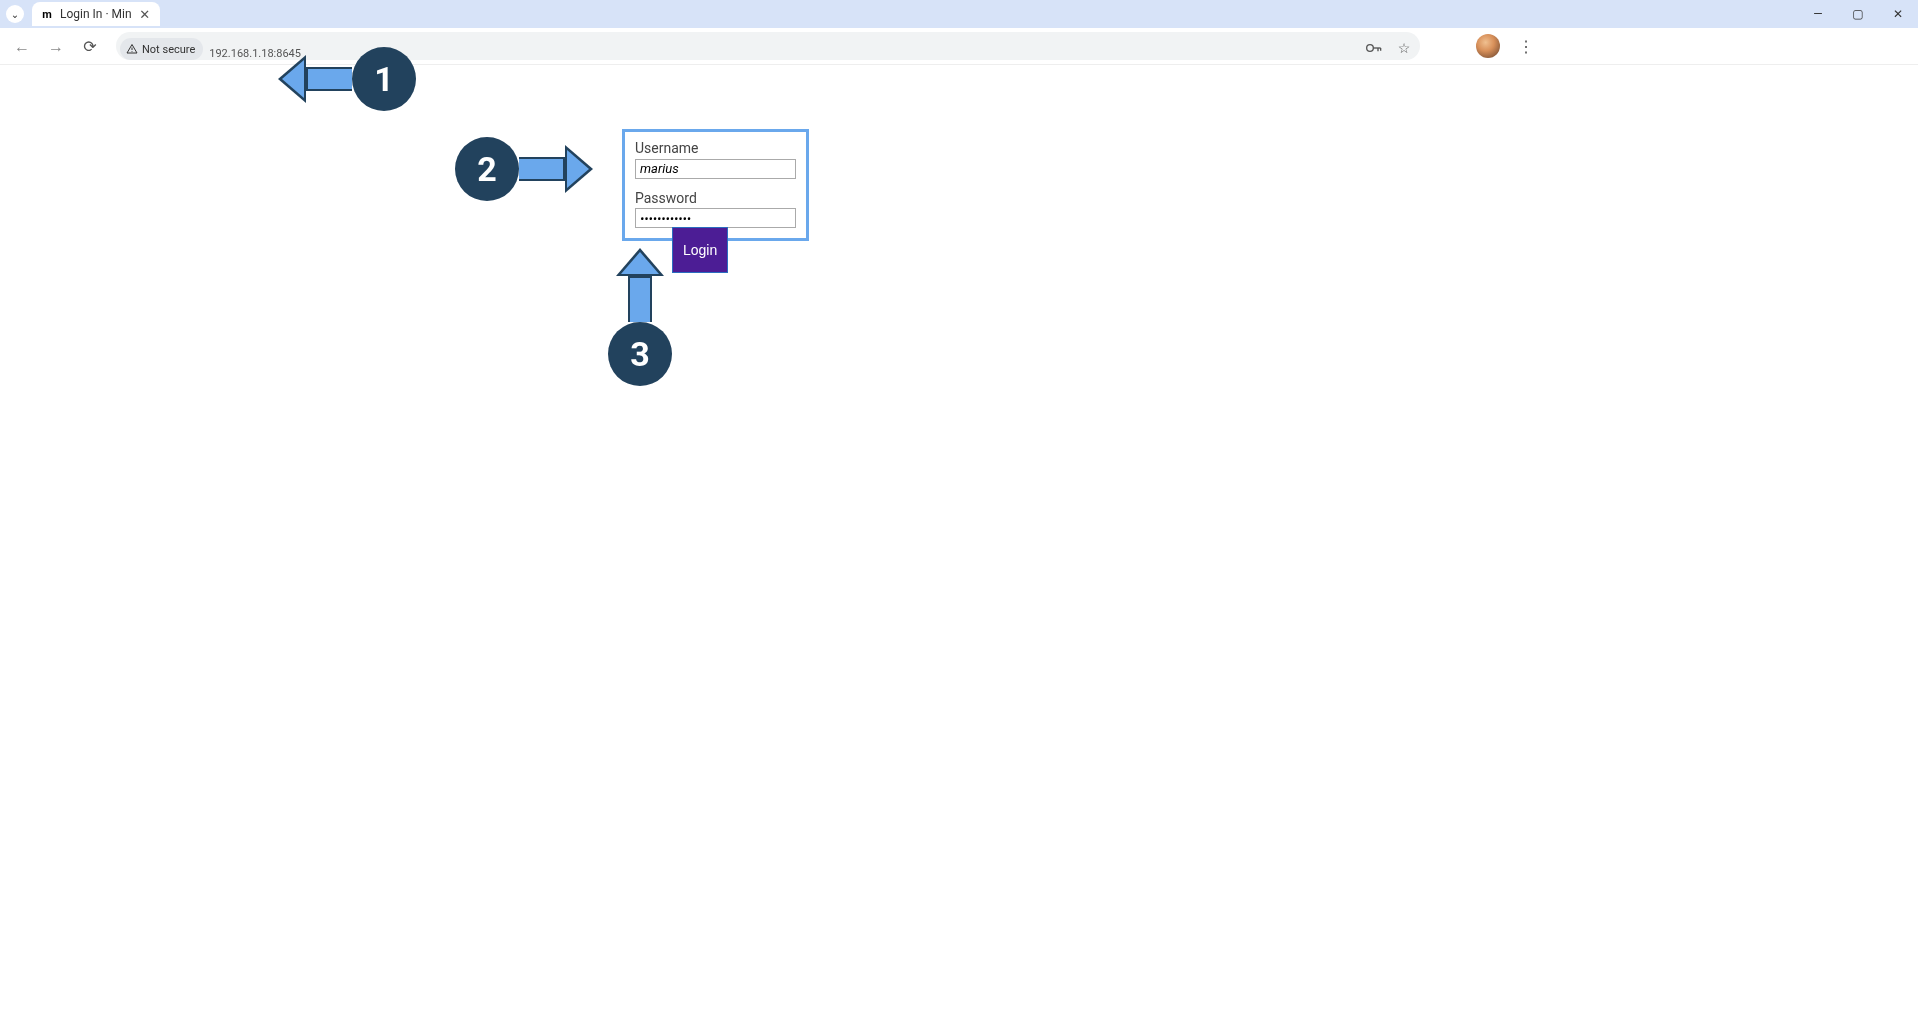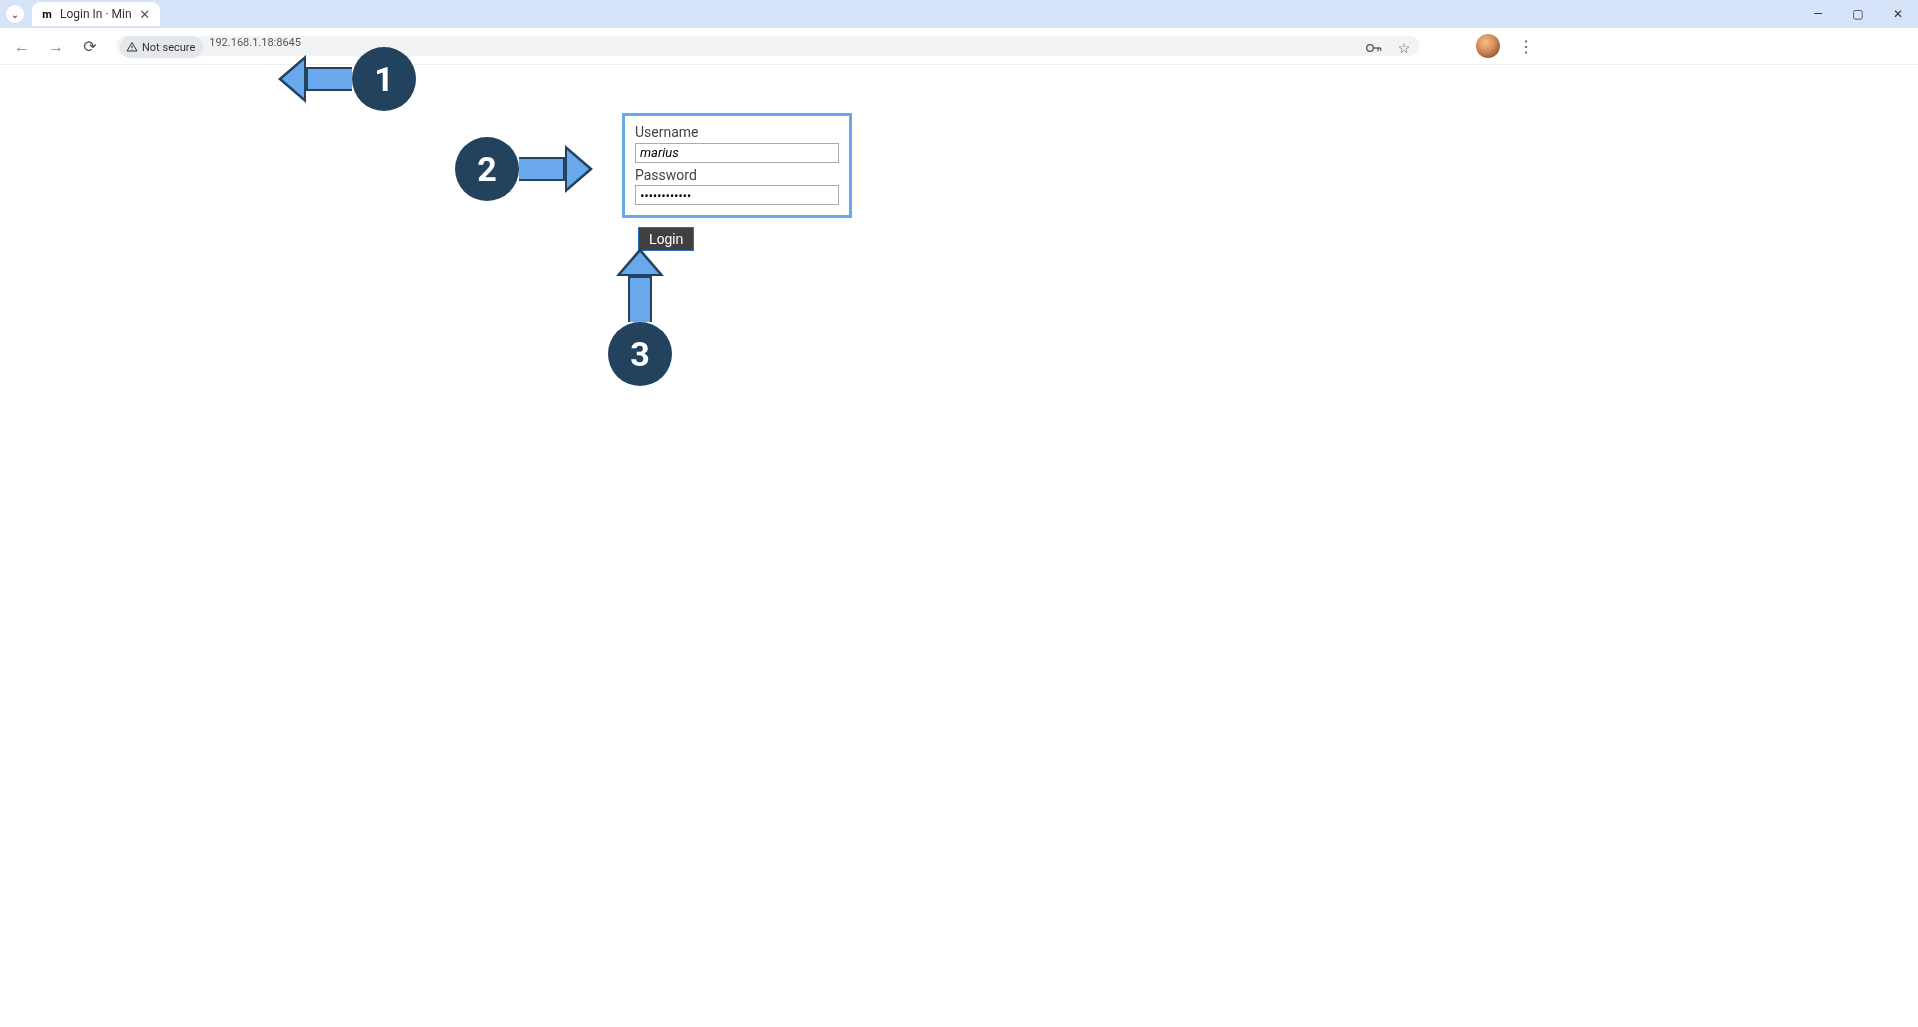--- a/index.html
+++ b/index.html
@@ -101,25 +101,25 @@
       display: flex;
       align-items: center;
       justify-content: center;
       color: #888;
       font-size: 16px;
       border-radius: 50%;
     }
     .nav-btn.enabled { color: #555; }
     .address-bar {
       flex: 1;
-      height: 20px;
+      height: 28px;
       background: #f1f3f4;
       border-radius: 14px;
       display: flex;
-      align-items: flex-start;
+      align-items: flex-end;
       padding: 0 4px 0 4px;
       gap: 6px;
       margin: 0 6px;
       max-width: 1304px;
     }
     .security-chip {
       background: #e4e7eb;
       border-radius: 12px;
       height: 22px;
       display: flex;
@@ -166,22 +166,22 @@
       background: #fff;
       border-top: 1px solid #eee;
       height: calc(100% - 64px);
       position: relative;
     }
 
     
     .login-box {
       position: absolute;
       left: 622px;
-      top: 48px;
-      width: 230px;
+      top: 64px;
+      width: 187px;
       border: 3px solid #6aa8ec;
       background: #fff;
       padding: 6px 10px 10px 10px;
     }
     .login-label {
       font-size: 14px;
       color: #444;
       margin-top: 2px;
       margin-bottom: 2px;
     }
@@ -190,27 +190,27 @@
       height: 20px;
       border: 1px solid #aaa;
       font-size: 13px;
       padding: 0 4px;
       font-family: inherit;
       outline: none;
       font-style: italic;
     }
     .login-button {
       position: absolute;
-      left: 638px;
+      left: 672px;
       top: 162px;
-      background: #404040;
+      background: #4c1d95;
       color: #fff;
       border: 1px solid #2b6dbf;
       font-size: 14px;
-      padding: 3px 10px;
+      padding: 14px 10px;
       cursor: pointer;
     }
 
     
     .callout {
       position: absolute;
       display: flex;
       align-items: center;
     }
     .callout-circle {
@@ -370,21 +370,21 @@
 
   <div class="callout callout-1">
     <div class="arrow-left-head"></div>
     <div class="arrow-left-body"></div>
     <div class="callout-circle">1</div>
   </div>
 
   <div class="login-box">
     <div class="login-label">Username</div>
     <input class="login-input" type="text" value="marius" style="">
-    <div class="login-label" style="margin-top:4px;">Password</div>
+    <div class="login-label" style="margin-top:11px;">Password</div>
     <input class="login-input" type="text" value="••••••••••••" style="">
   </div>
 
   <button class="login-button">Login</button>
 
   <div class="callout callout-2">
     <div class="callout-circle">2</div>
     <div class="arrow-right-body"></div>
     <div class="arrow-right-head"></div>
   </div>

